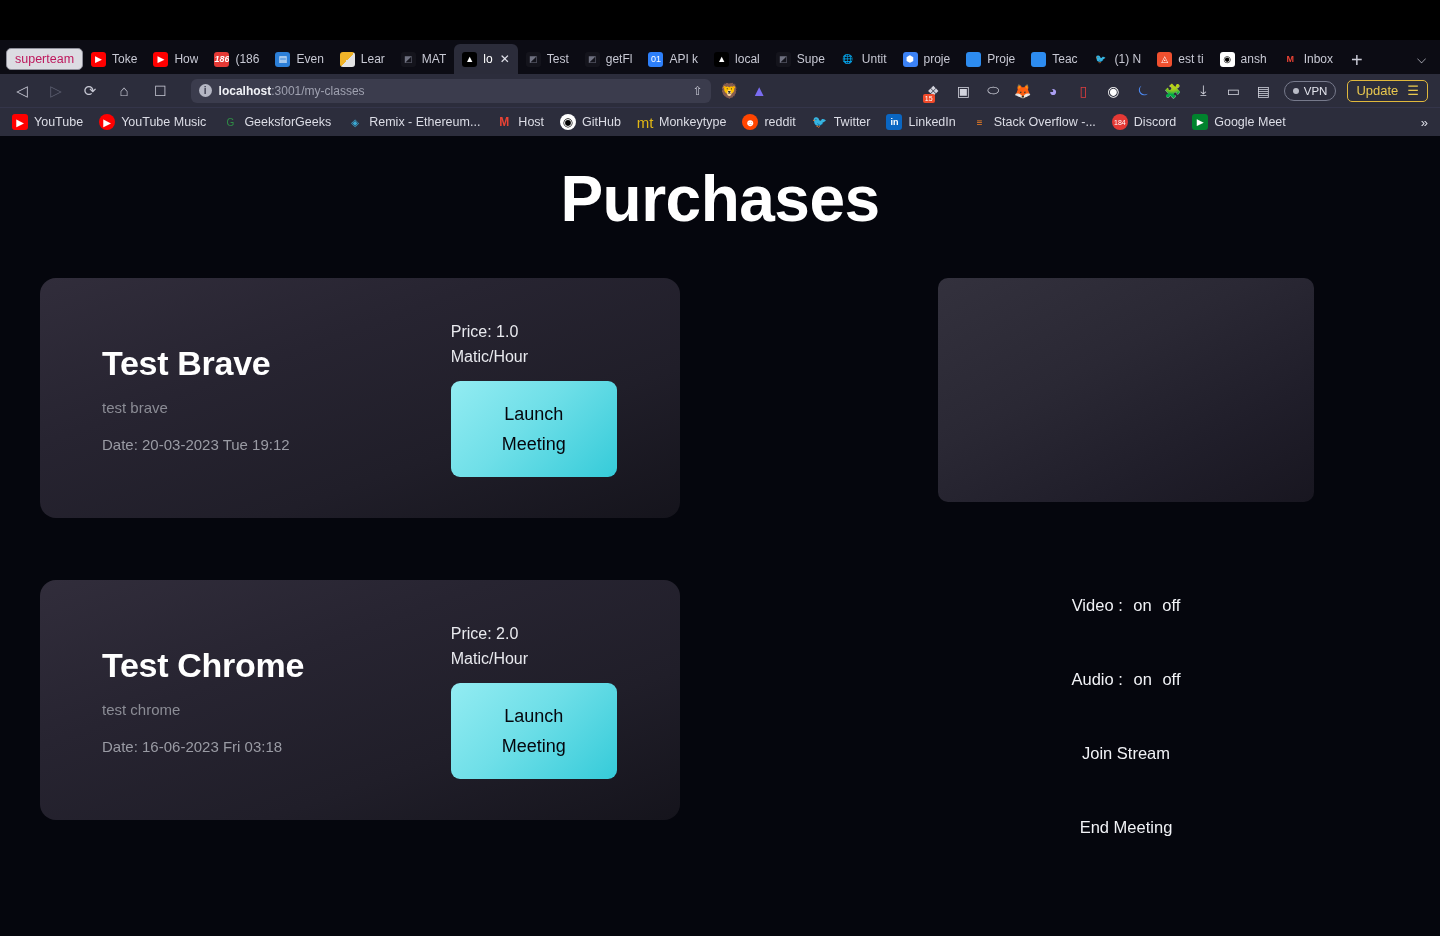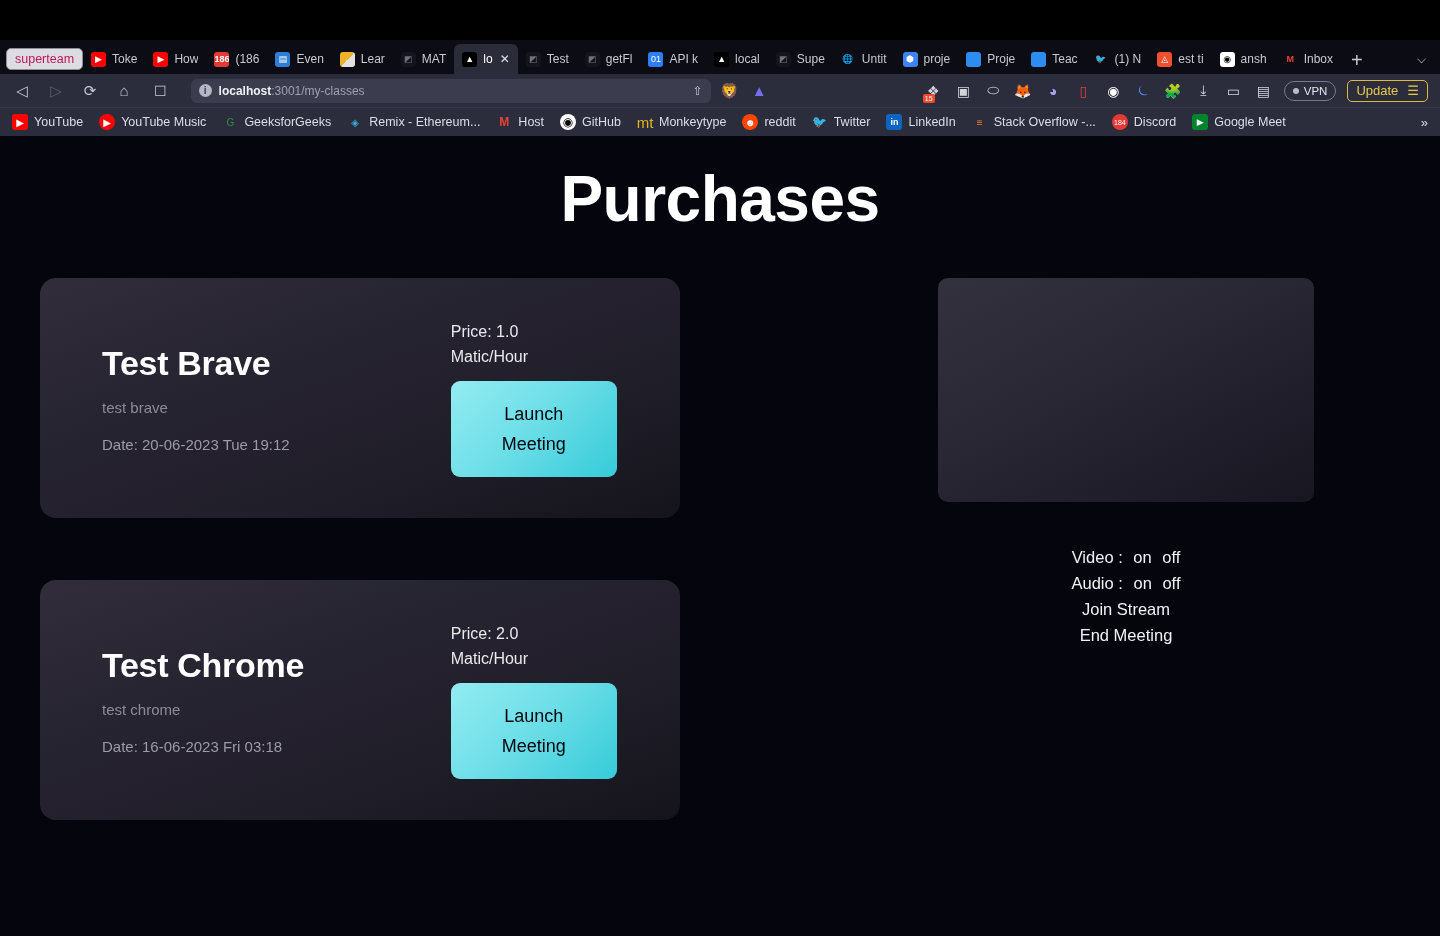--- a/index.html
+++ b/index.html
@@ -43,21 +43,21 @@
   .tab .favicon {
     width: 15px; height: 15px; flex: 0 0 15px;
     border-radius: 3px; display: inline-flex;
     align-items: center; justify-content: center;
     font-size: 9px; line-height: 1; overflow: hidden;
   }
   .tab .tlabel { overflow: hidden; text-overflow: clip; }
   .tab .tclose { font-size: 12px; color: #e3e3ec; margin-left: 1px; }
 
   .fv-yt { background: #ff0000; color:#fff; border-radius: 3px; font-size:8px; }
-  .fv-186 { background: #e53935; color:#fff; border-radius: 50%; font-size:7px; font-weight:bold;}
+  .fv-186 { background: #e53935; color:#fff; border-radius: 50%; font-size:7px; font-weight:bold;font-style:italic;}
   .fv-doc { background: #2c7fd8; color:#fff; }
   .fv-learn { background: linear-gradient(135deg,#f0b429 50%, #e3e3e3 50%); }
   .fv-dark { background: #14141c; color:#6f7180; }
   .fv-black { background: #000; color:#fff; border-radius: 50%; }
   .fv-blue01 { background: #2d7ff9; color:#fff; font-size:7px; }
   .fv-globe { background: transparent; color:#9a9cab; font-size:13px; }
   .fv-hex { background: #3b82f6; color:#fff; border-radius: 3px; font-size:9px; }
   .fv-notion { background: #2d8cf0; border-radius: 3px; }
   .fv-twitter { background: transparent; color:#1d9bf0; font-size: 13px; }
   .fv-brave { background: #f0502f; border-radius: 50%; color:#fff; font-size:9px; }
@@ -157,21 +157,21 @@
     background: linear-gradient(135deg, #93ecf2 0%, #6fdfe8 45%, #35cbd9 100%);
     color:#05060d; font-size: 18px; line-height: 30px; text-align:center;
     display:flex; flex-direction:column; align-items:center; justify-content:center;
   }
 
   .videobox {
     width: 376px; height: 224px; border-radius: 10px;
     background: linear-gradient(152deg, #33313d 0%, #2a2834 40%, #201e2a 72%, #181620 100%);
   }
   .mcontrols { margin-top: 42px; text-align:center; }
-  .mrow { color:#f1f2f6; font-size: 16.5px; line-height: 26px; white-space: nowrap; }
+  .mrow { color:#f1f2f6; font-size: 16.5px; line-height: 26px; white-space: nowrap; margin-top: 48px; }
   .mrow .ctl { margin-left: 6px; }
 </style>
 </head>
 <body>
 
 <div id="browser">
 
   <div class="titlebar-strip"></div>
 
   <div class="tabstrip">
@@ -369,21 +369,21 @@
   <h1 class="page-title">Purchases</h1>
 
   <div class="content">
 
     <div class="left-col">
 
       <div class="pcard">
         <div class="info">
           <div class="ptitle">Test Brave</div>
           <div class="pdesc">test brave</div>
-          <div class="pdate">Date: 20-06-2023 Tue 19:12</div>
+          <div class="pdate">Date: 20-03-2023 Tue 19:12</div>
         </div>
         <div class="right">
           <div class="price">
             <div>Price: 1.0</div>
             <div>Matic/Hour</div>
           </div>
           <div class="launch">
             <span>Launch</span>
             <span>Meeting</span>
           </div>

